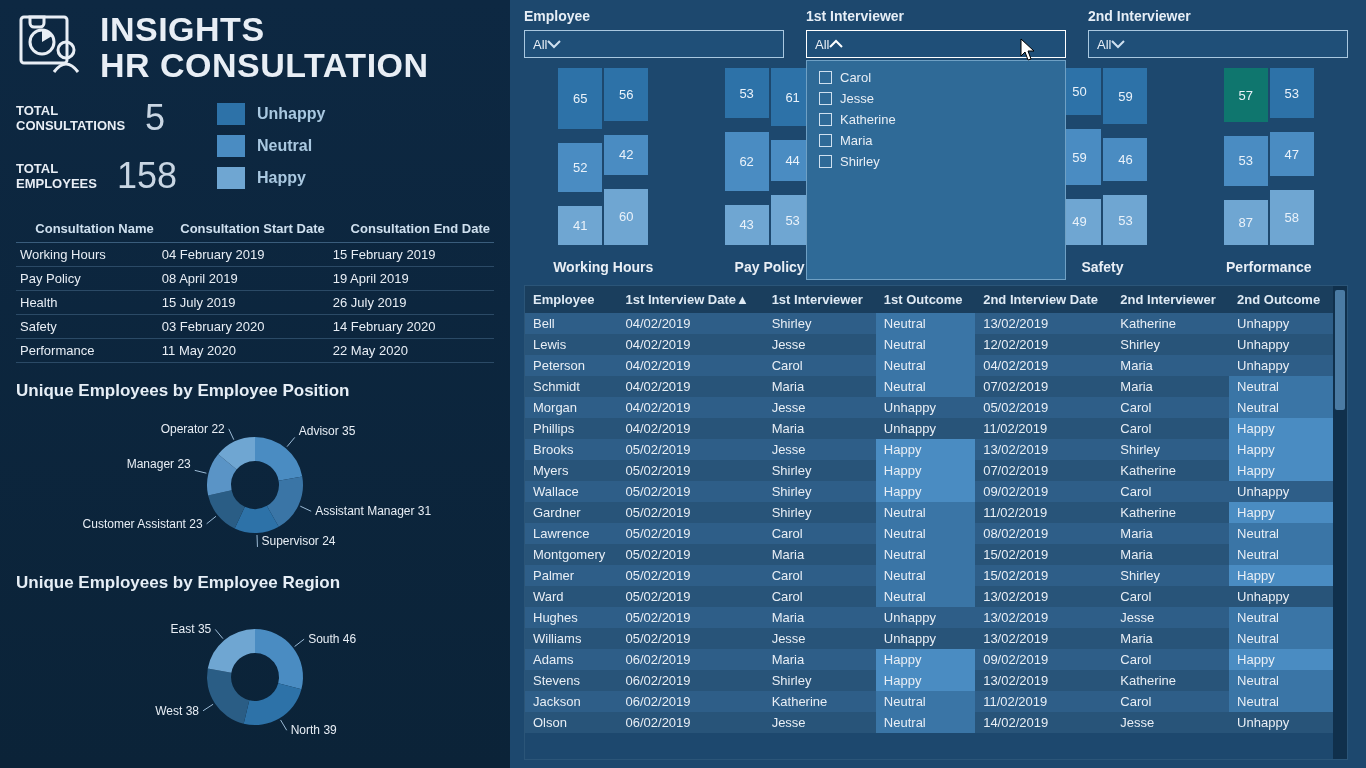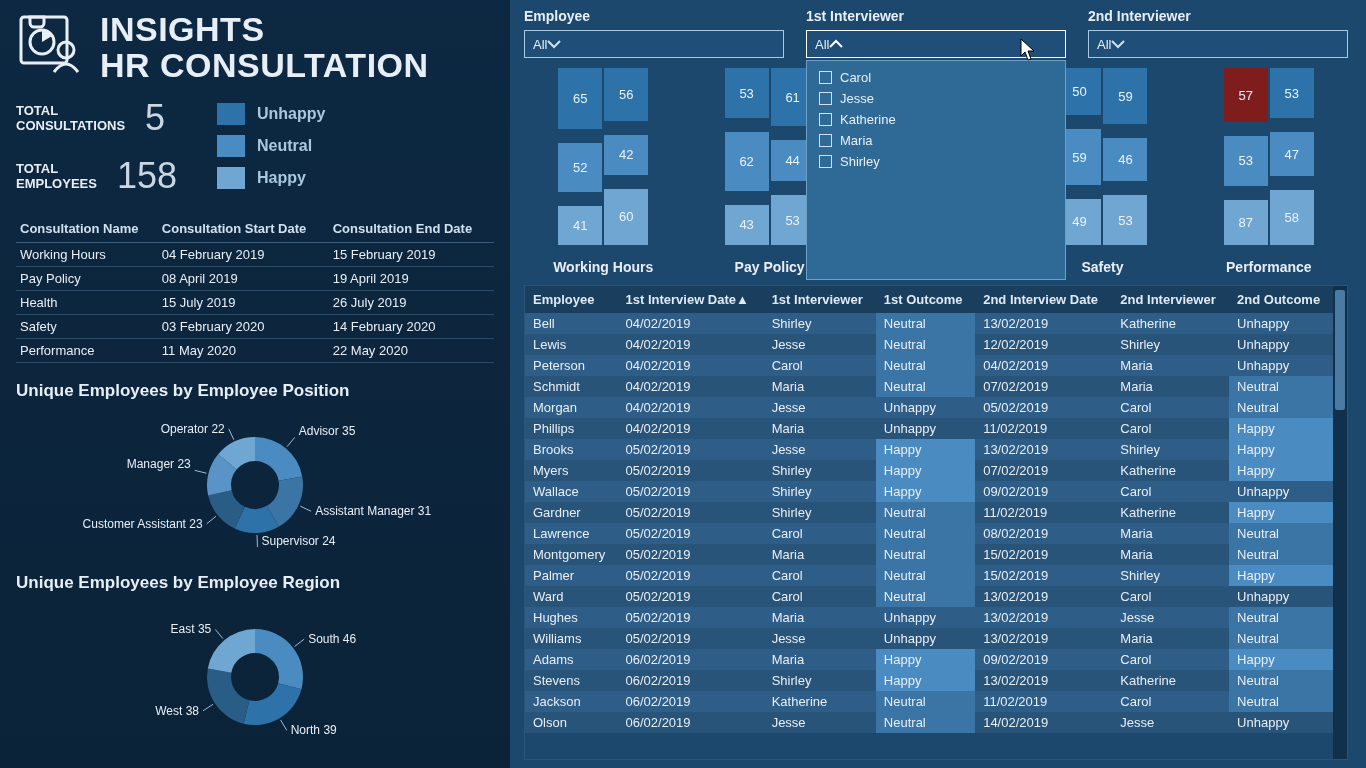--- a/index.html
+++ b/index.html
@@ -29,21 +29,21 @@
 .title { font-size: 34px; font-weight: 700; letter-spacing: .5px; line-height: 1.05; }
 .kpis { display: flex; gap: 40px; margin-top: 14px; align-items: flex-start; }
 .kpi-col { display: flex; flex-direction: column; gap: 16px; }
 .kpi { display: flex; gap: 20px; align-items: center; }
 .kpi .lab { font-size: 13px; font-weight: 700; line-height: 1.2; }
 .kpi .val { font-size: 36px; font-weight: 300; color: #c9d6e3; }
 .legend { display: flex; flex-direction: column; gap: 10px; margin-top: 6px; }
 .legend .row { display: flex; gap: 12px; align-items: center; font-weight: 600; color: #a9c8e0; }
 .sw { width: 28px; height: 22px; }
 .consult-table { margin-top: 18px; font-size: 13px; width: 100%; border-collapse: collapse; }
-.consult-table th { text-align: left; padding: 6px 4px; border-bottom: 1px solid #3a5d7c; font-weight: 600; color: #cfe0ef; }
+.consult-table th { text-align: right; padding: 6px 4px; border-bottom: 1px solid #3a5d7c; font-weight: 600; color: #cfe0ef; }
 .consult-table td { padding: 4px 4px; border-bottom: 1px solid #2b4a66; }
 .chart-title { margin-top: 18px; font-size: 17px; font-weight: 600; color: #e6eef6; }
 .donut-wrap { display:flex; justify-content:center; margin-top:4px; }
 
 .filters { display: flex; gap: 22px; padding: 0 6px 8px 6px; }
 .filter { flex: 1; position: relative; }
 .filter-label { font-size: 14px; font-weight: 600; margin-bottom: 6px; color: #e6eef6; }
 .select {
   border: 1.5px solid #a9c8e0;
   background: #1f4f78;
@@ -352,21 +352,21 @@
         </div>
         <div class="mini-label">Safety</div>
       </div>
       <div class="mini">
         <div class="mini-head">
           <span>1st</span>
           <span>2nd</span>
         </div>
         <div class="cols">
           <div class="col">
-            <div class="cell" style="height: 53.6471px; background: #7f1d1d;">57</div>
+            <div class="cell" style="height: 53.6471px; background: #0f766e;">57</div>
             <div class="cell" style="height: 49.8824px; background: rgb(74, 140, 194);">53</div>
             <div class="cell" style="height: 45.1765px; background: rgb(111, 166, 210);">87</div>
           </div>
           <div class="col">
             <div class="cell" style="height: 49.8824px; background: rgb(45, 114, 168);">53</div>
             <div class="cell" style="height: 44.2353px; background: rgb(74, 140, 194);">47</div>
             <div class="cell" style="height: 54.5882px; background: rgb(111, 166, 210);">58</div>
           </div>
         </div>
         <div class="mini-label">Performance</div>

